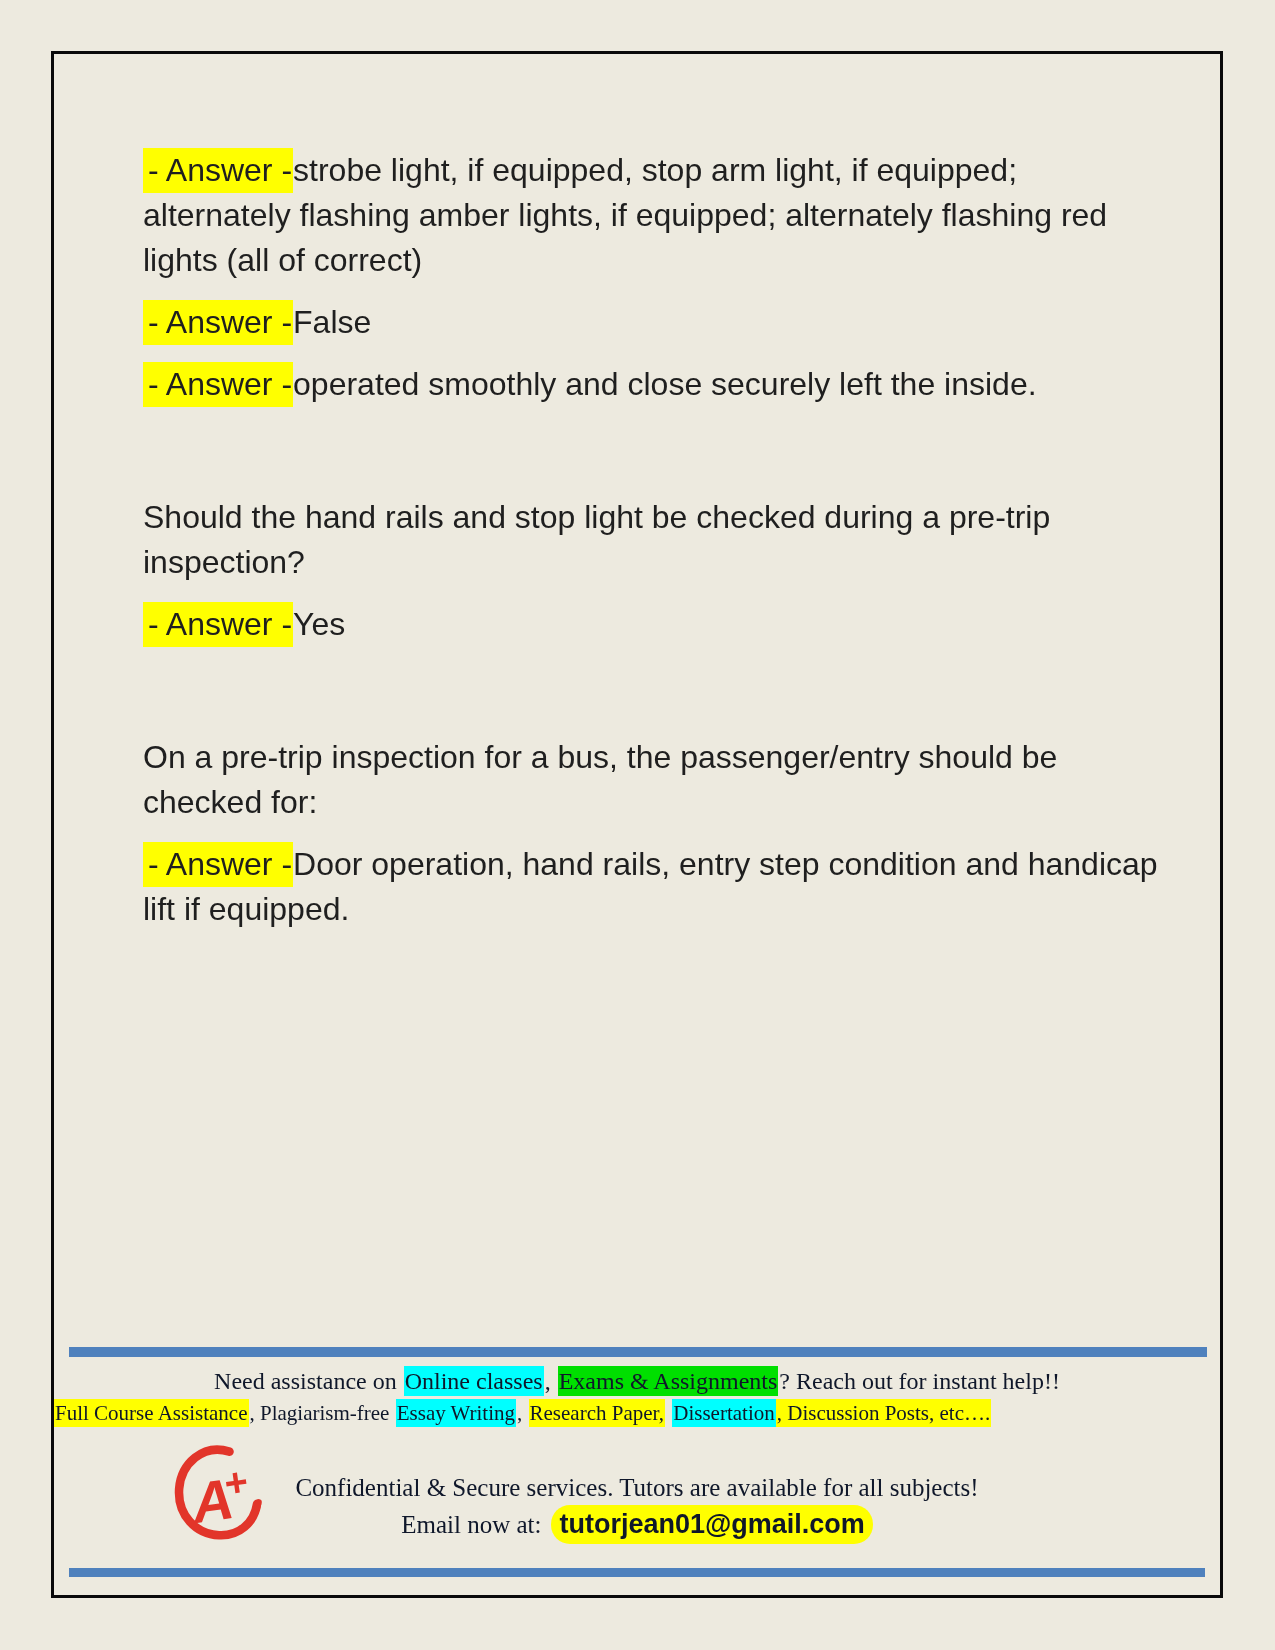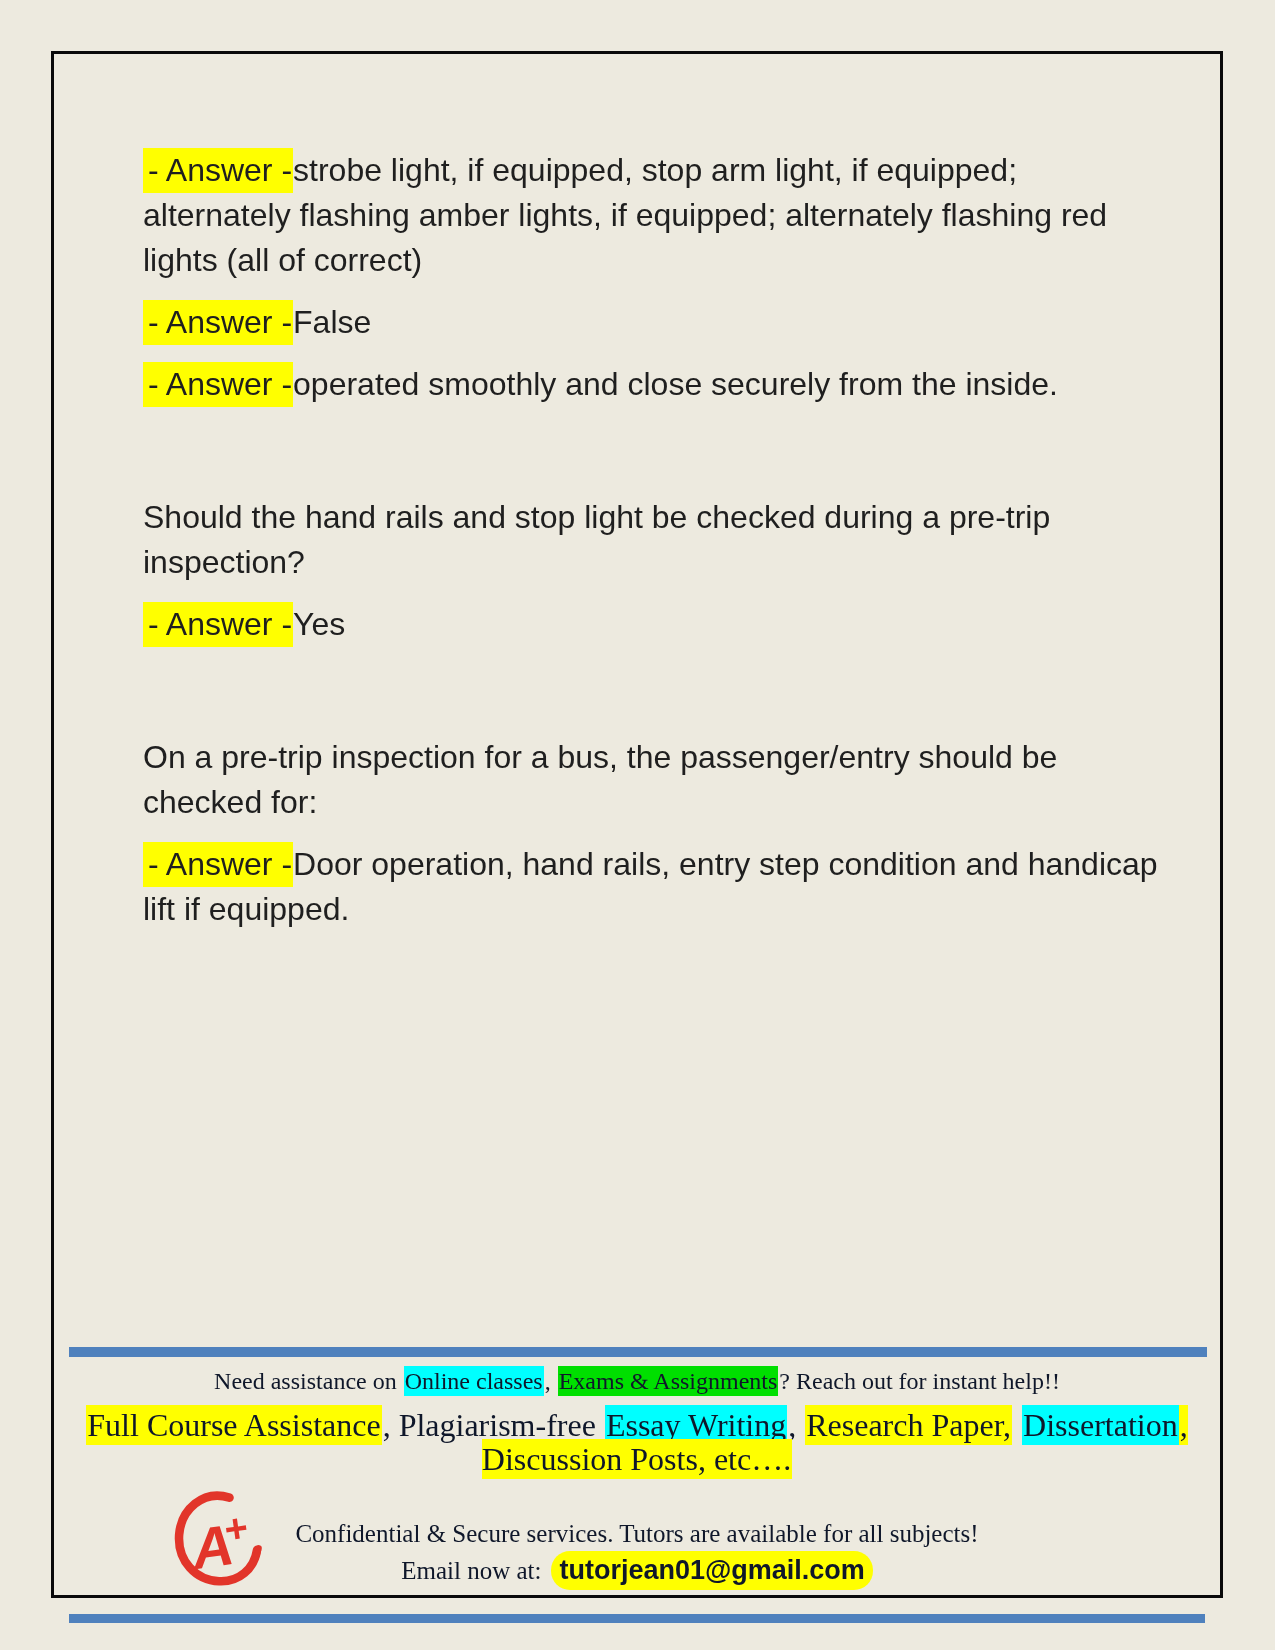--- a/index.html
+++ b/index.html
@@ -37,21 +37,21 @@
     padding:4px 1px 5px 5px;
   }
   
   .footer{
     position:absolute;left:0;top:1293px;width:100%;
     font-family:"Liberation Serif",serif;color:#0f172a;
   }
   .bar{height:10px;background:var(--blue);margin-left:15px;width:1138px;}
   .bar.bottom{margin-top:25px;height:9px;width:1136px;}
   .promo1{margin-top:9px;text-align:center;font-size:24px;line-height:30px;}
-  .promo2{margin-top:12px;text-align:center;font-size:32px;line-height:34px;}
+  .promo2{margin-top:0;font-size:21px;line-height:34px;}
   .seg{padding:2px 1px;}
   .seg-yellow{background:var(--yellow);}
   .seg-cyan{background:var(--cyan);}
   .seg-green{background:var(--green);}
   .services{position:relative;margin-top:42px;text-align:center;font-size:25px;line-height:32px;}
   .email-line{margin-top:2px;text-align:center;font-size:25px;line-height:36px;}
   .email{
     font-family:"Liberation Sans",sans-serif;font-weight:bold;font-size:27px;
     background:var(--yellow);padding:4px 8px 5px 8px;margin-left:10px;border-radius:19px;
   }
@@ -60,21 +60,21 @@
 </head>
 <body>
 
 <div class="frame">
 
   <div class="qa" id="qa">
       <p class="a"><mark class="hl">- Answer -</mark><span>strobe light, if equipped, stop arm light, if equipped;
 alternately flashing amber lights, if equipped; alternately flashing red
 lights (all of correct)</span></p>
       <p class="a"><mark class="hl">- Answer -</mark><span>False</span></p>
-      <p class="a"><mark class="hl">- Answer -</mark><span>operated smoothly and close securely from the inside.</span></p>
+      <p class="a"><mark class="hl">- Answer -</mark><span>operated smoothly and close securely left the inside.</span></p>
       <p class="q">Should the hand rails and stop light be checked during a pre-trip
 inspection?</p>
       <p class="a"><mark class="hl">- Answer -</mark><span>Yes</span></p>
       <p class="q">On a pre-trip inspection for a bus, the passenger/entry should be
 checked for:</p>
       <p class="a"><mark class="hl">- Answer -</mark><span>Door operation, hand rails, entry step condition and handicap
 lift if equipped.</span></p>
     </div>
 
   <div class="footer">

